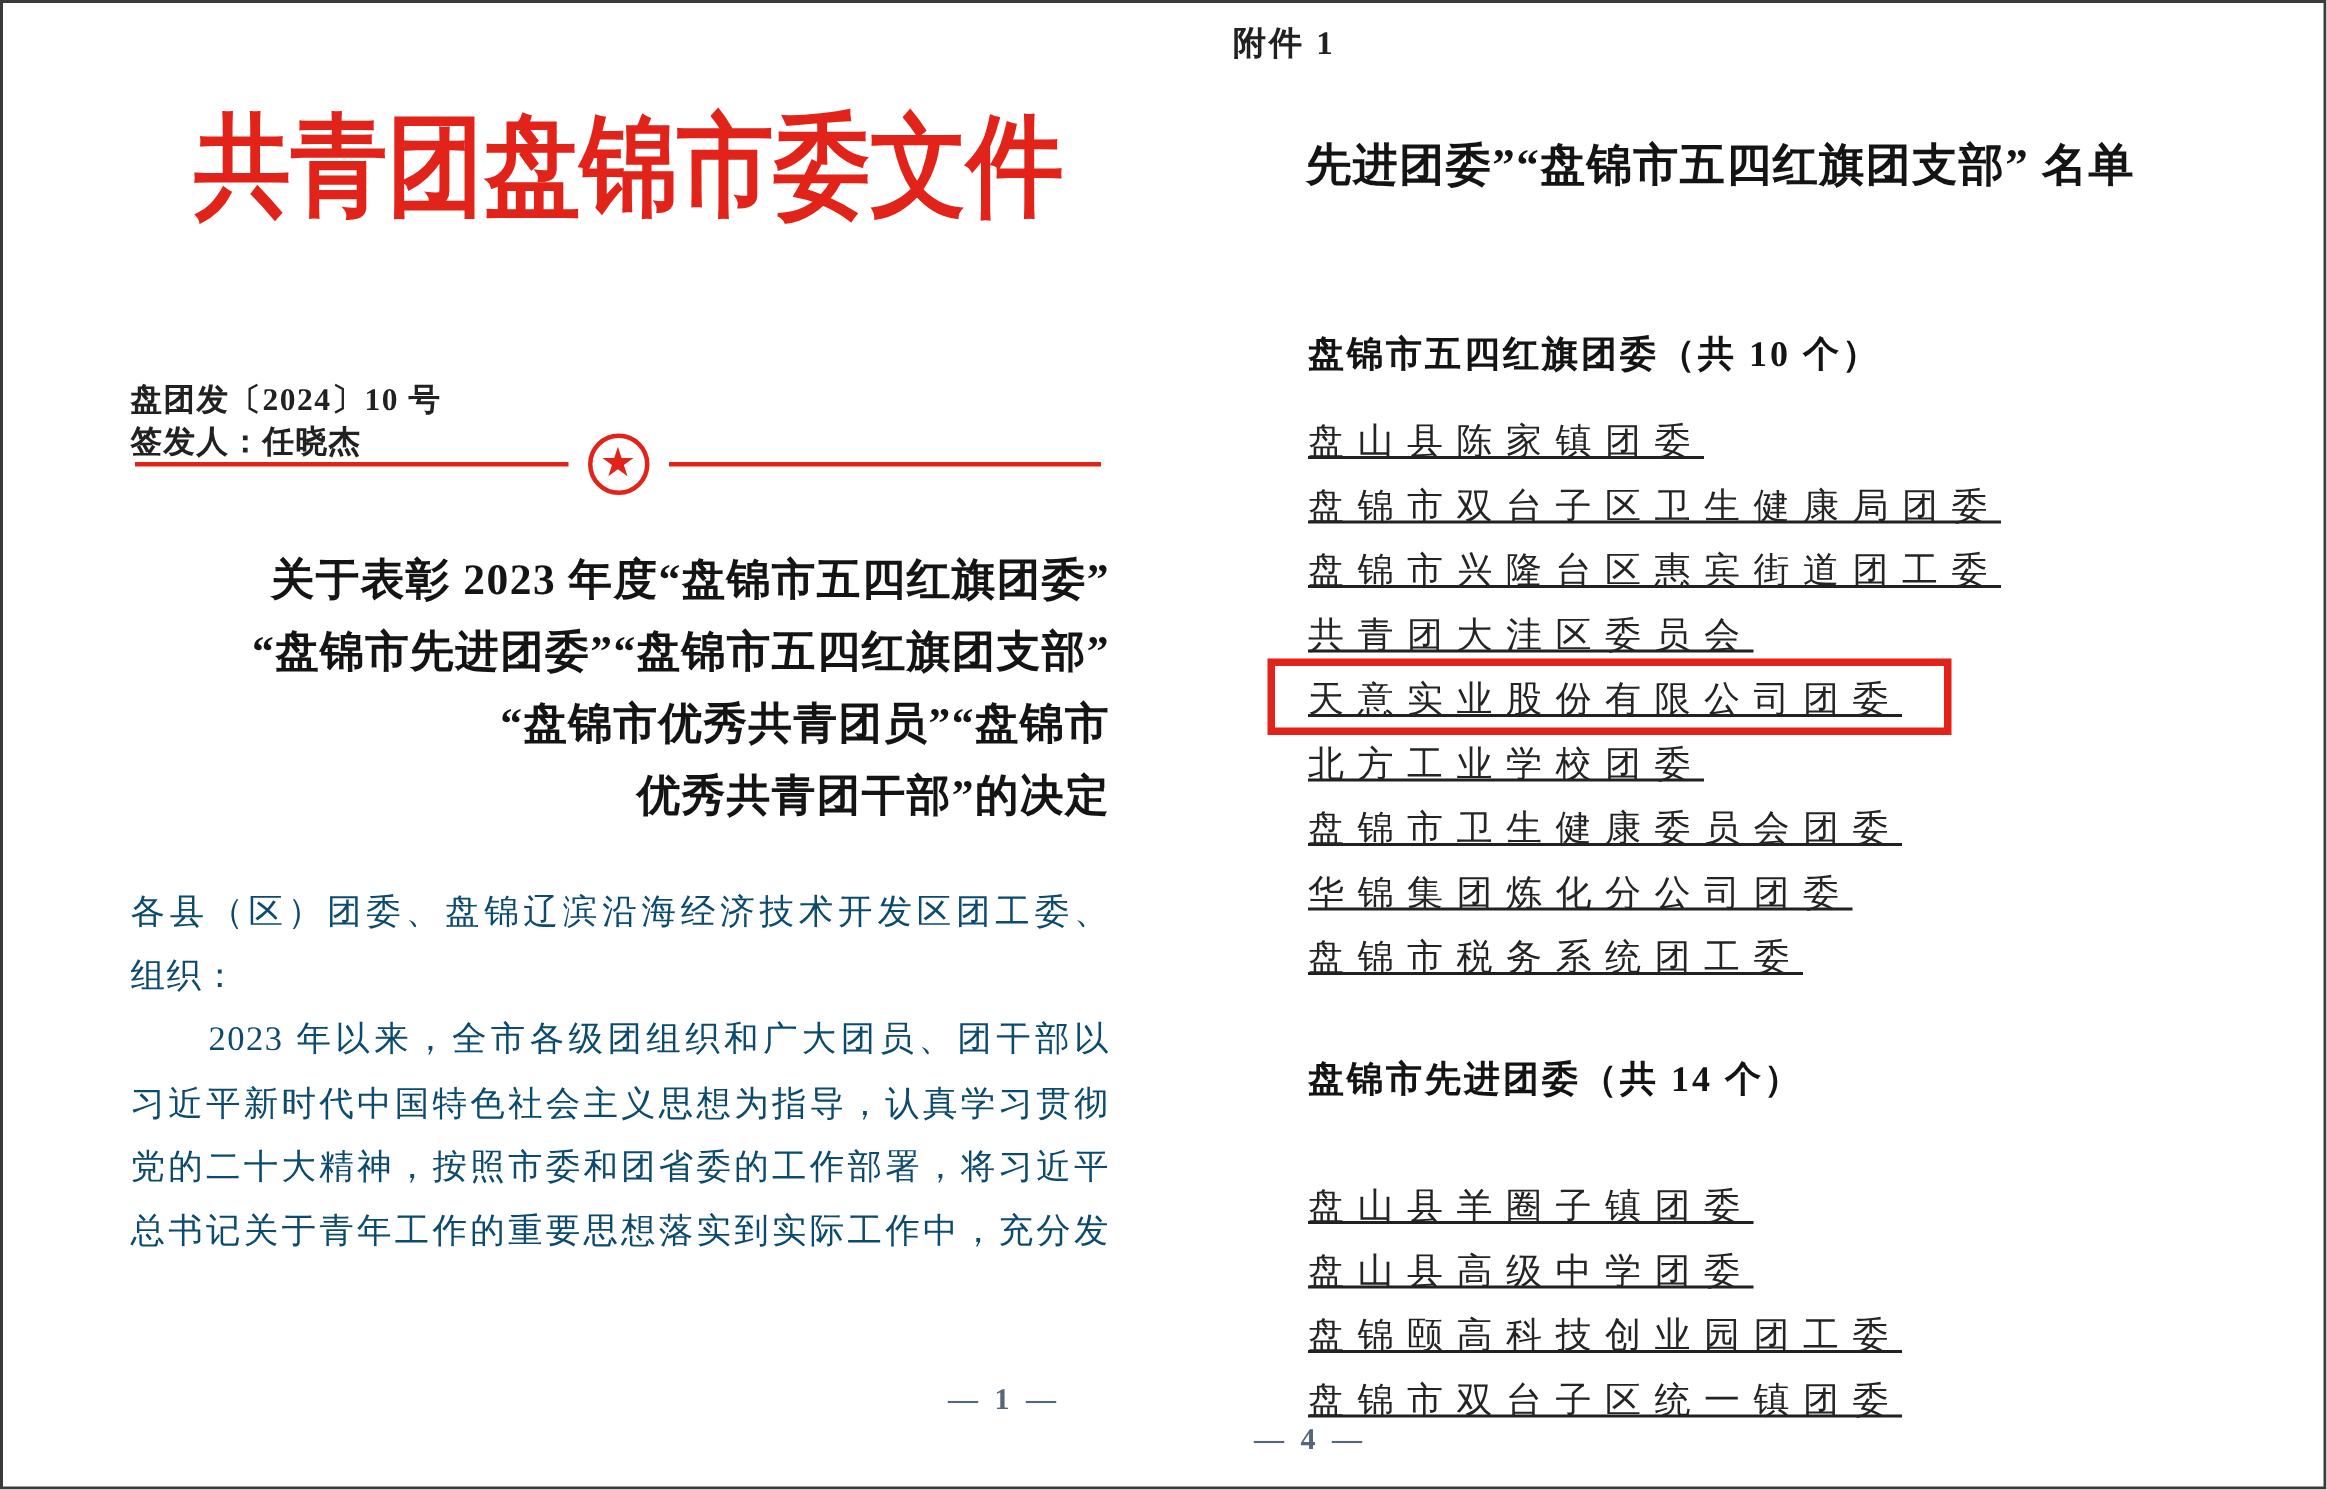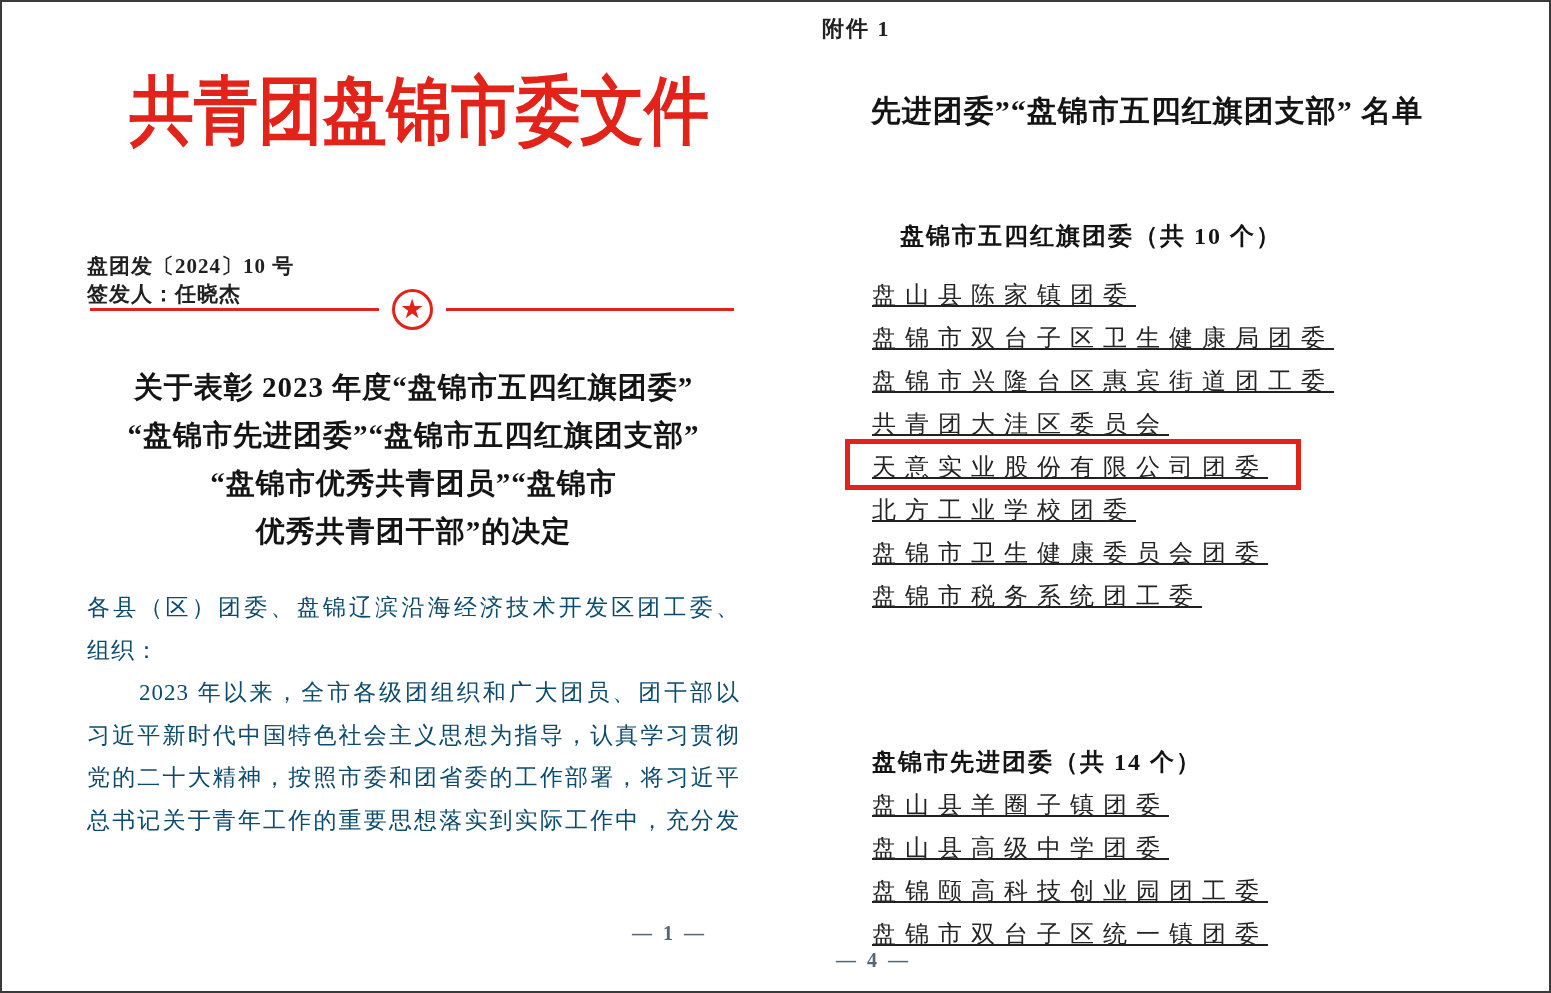--- a/index.html
+++ b/index.html
@@ -33,21 +33,21 @@
   .star-badge{
     width:41px; height:41px; box-sizing:border-box; border:3px solid var(--accent);
     border-radius:50%; display:flex; align-items:center; justify-content:center; flex:0 0 auto;
   }
   .star-glyph{
     color:var(--accent); font-size:27px; line-height:1;
     font-family:"DejaVu Sans", sans-serif; margin-top:-2px;
   }
   .doc-title{
     position:absolute; top:361px; left:0; width:100%;
-    text-align:center; font-weight:700; font-size:29px; line-height:48px;
+    text-align:right; font-weight:700; font-size:29px; line-height:48px;
     color:#141414; letter-spacing:1px;
   }
   .body-block{position:absolute; top:585px; left:0; width:100%; font-size:23px; color:#0c4a6e;}
   .body-line{height:42.5px; line-height:42.5px; letter-spacing:1px; white-space:nowrap;}
   .just{text-align:justify; text-align-last:justify; white-space:normal;}
   .indent{padding-left:52px;}
   .pagenum{
     position:absolute; font-size:20px; font-weight:600;
     color:var(--pagenum); letter-spacing:3px; white-space:nowrap;
   }
@@ -58,22 +58,22 @@
   .attach{position:absolute; top:12px; left:0; font-size:22px; font-weight:700; letter-spacing:2px;}
   .list-title{
     position:absolute; top:82px; left:0; width:100%;
     text-align:center; font-size:30px; font-weight:700; line-height:53px;
     color:#141414; letter-spacing:1px; white-space:nowrap;
   }
   .sec-heading{
     position:absolute; left:50px; font-size:24px; font-weight:700;
     letter-spacing:2px; color:#141414; white-space:nowrap;
   }
-  .sec1-heading{top:218px;margin-left:28px;}
-  .sec2-heading{top:744px;text-align:center;}
+  .sec1-heading{top:218px;}
+  .sec2-heading{top:701px;text-align:center;}
   .list{position:absolute; left:50px; right:0;text-decoration:underline;}
   .list1{top:272px;}
   .list2{top:782px;}
   .list-item{height:43px; line-height:43px; font-size:24px; letter-spacing:9px; color:#242424; white-space:nowrap;}
   .highlight-box{
     position:absolute; left:23px; top:437px; width:456px; height:51px;
     box-sizing:border-box; border:5px solid var(--accent); background:transparent;
   }
 </style>
 </head>
@@ -128,20 +128,21 @@
     <div class="sec-heading sec1-heading">盘锦市五四红旗团委（共 10 个）</div>
 
     <div class="list list1">
       <div class="list-item">盘山县陈家镇团委</div>
       <div class="list-item">盘锦市双台子区卫生健康局团委</div>
       <div class="list-item">盘锦市兴隆台区惠宾街道团工委</div>
       <div class="list-item">共青团大洼区委员会</div>
       <div class="list-item">天意实业股份有限公司团委</div>
       <div class="list-item">北方工业学校团委</div>
       <div class="list-item">盘锦市卫生健康委员会团委</div>
+      <div class="list-item">华锦集团炼化分公司团委</div>
       <div class="list-item">盘锦市税务系统团工委</div>
     </div>
 
     <div class="highlight-box"></div>
 
     <div class="sec-heading sec2-heading">盘锦市先进团委（共 14 个）</div>
 
     <div class="list list2">
       <div class="list-item">盘山县羊圈子镇团委</div>
       <div class="list-item">盘山县高级中学团委</div>

